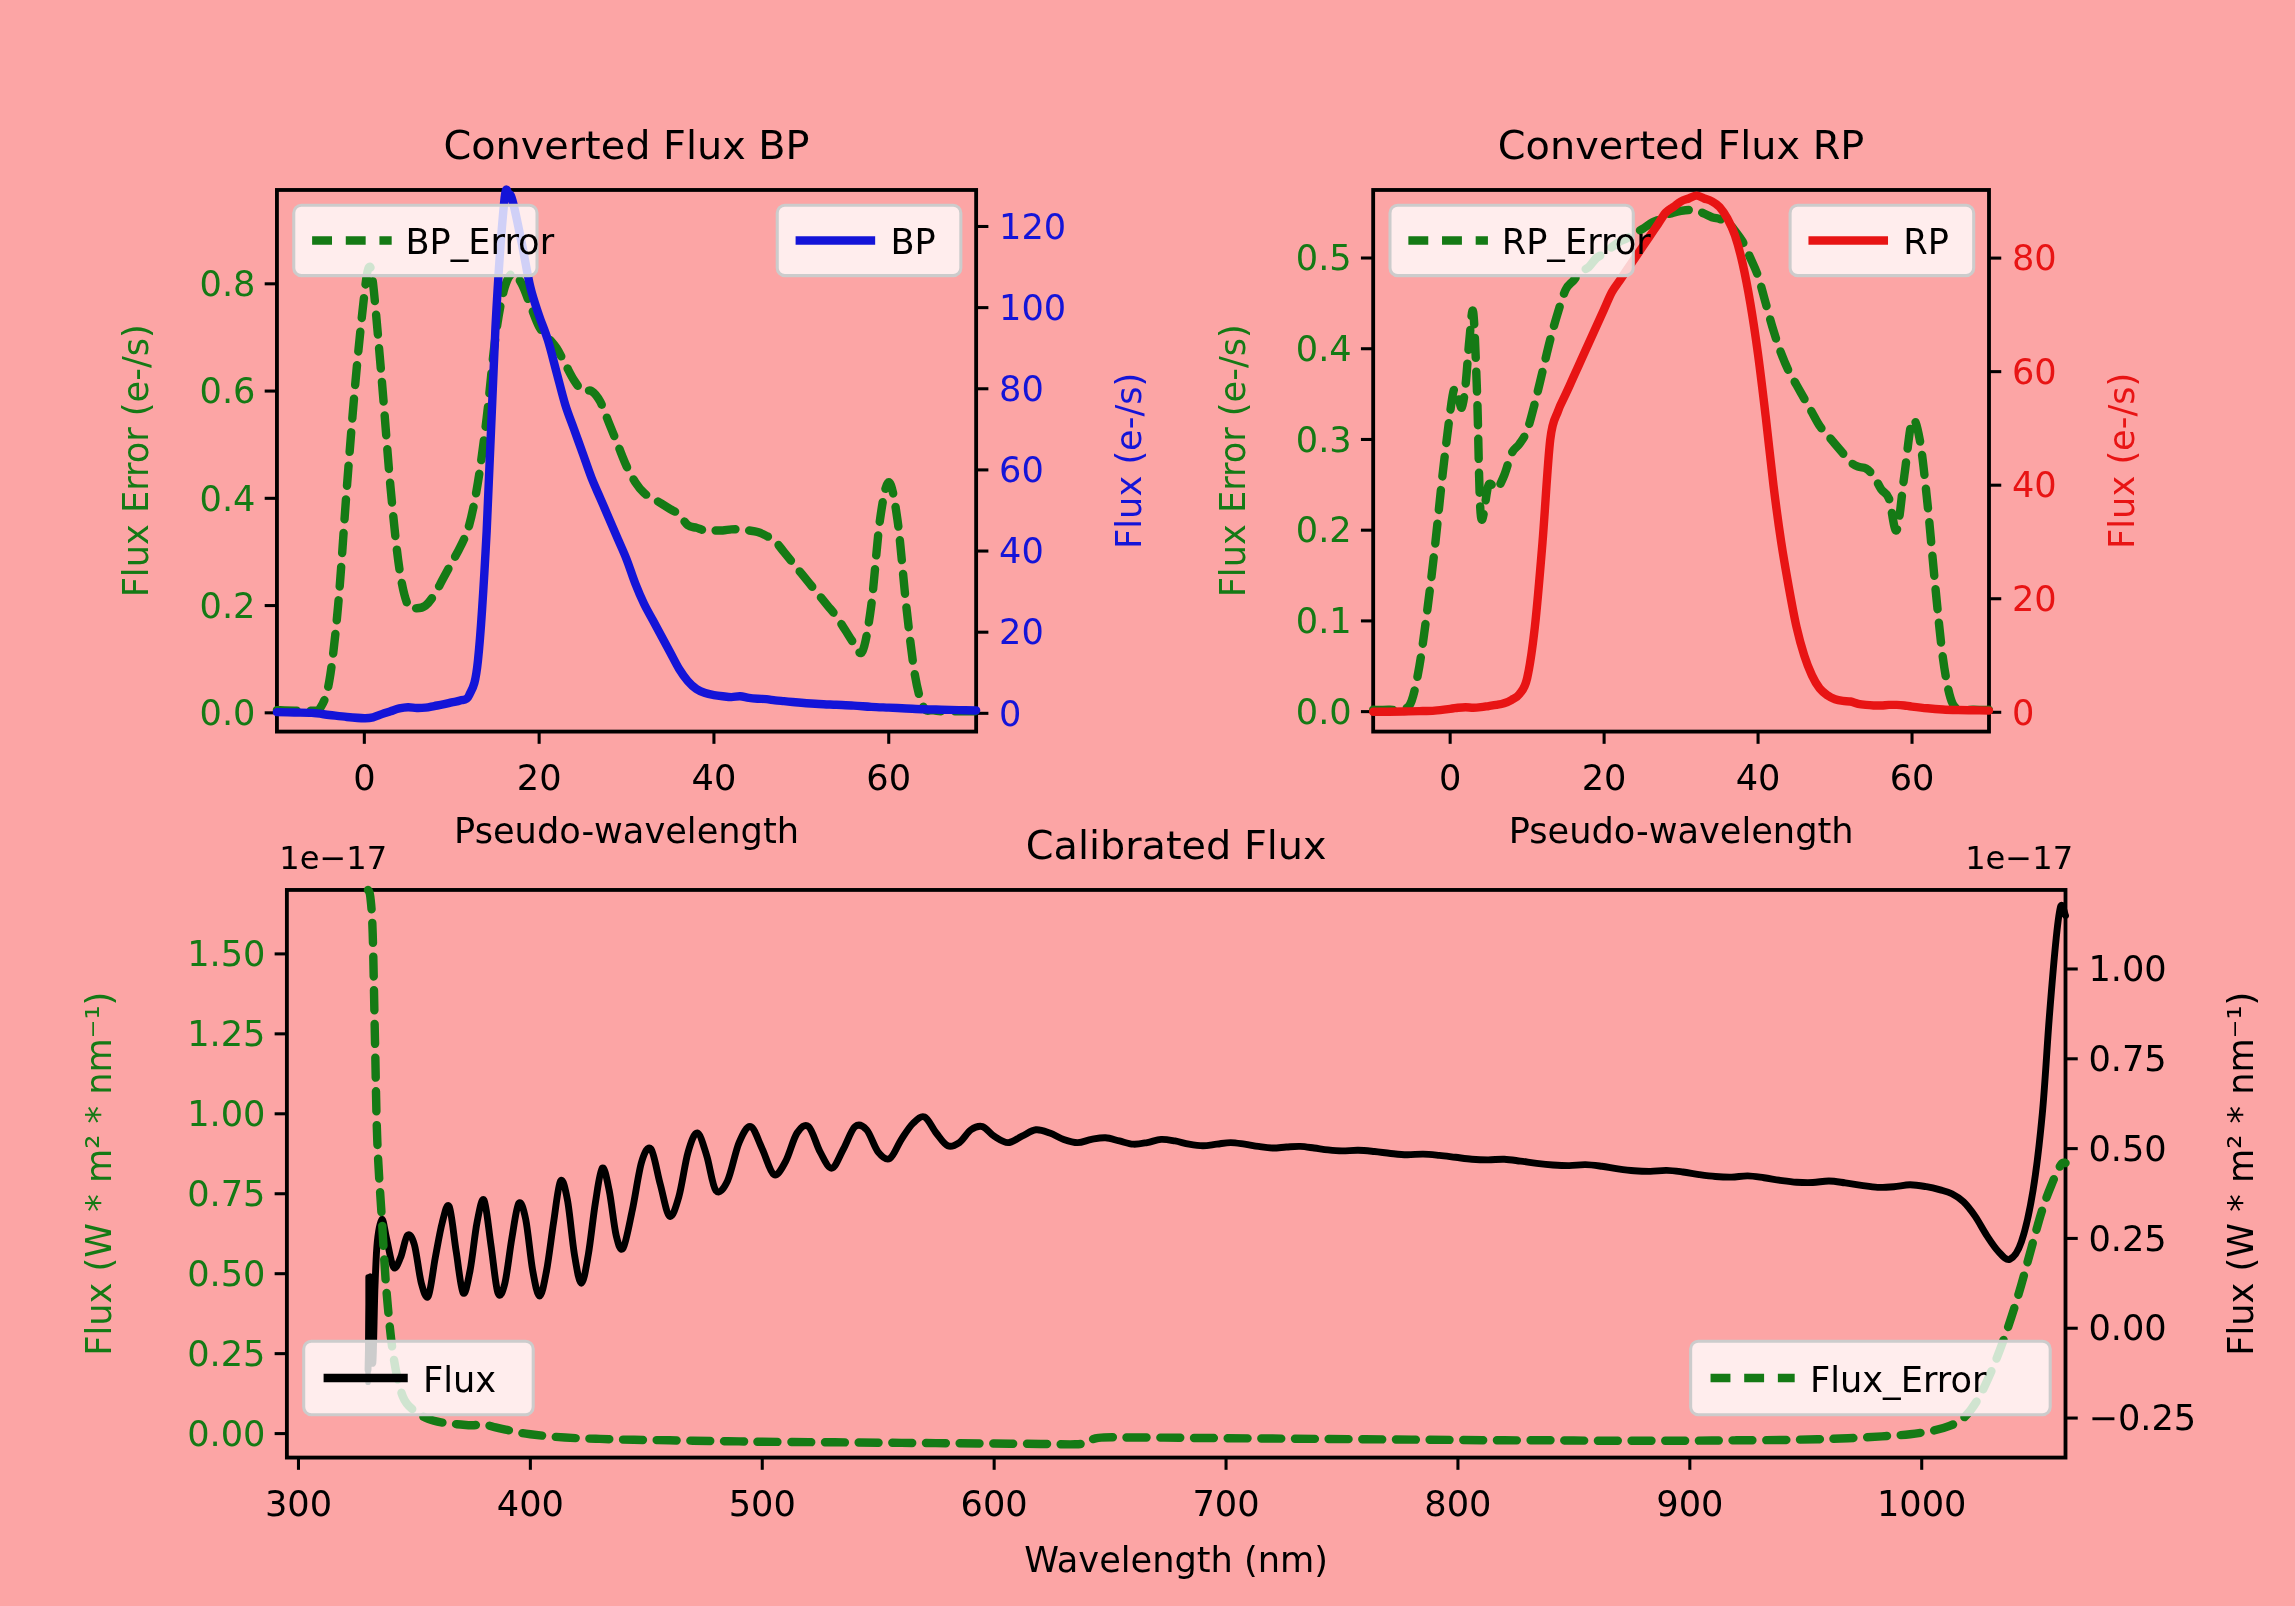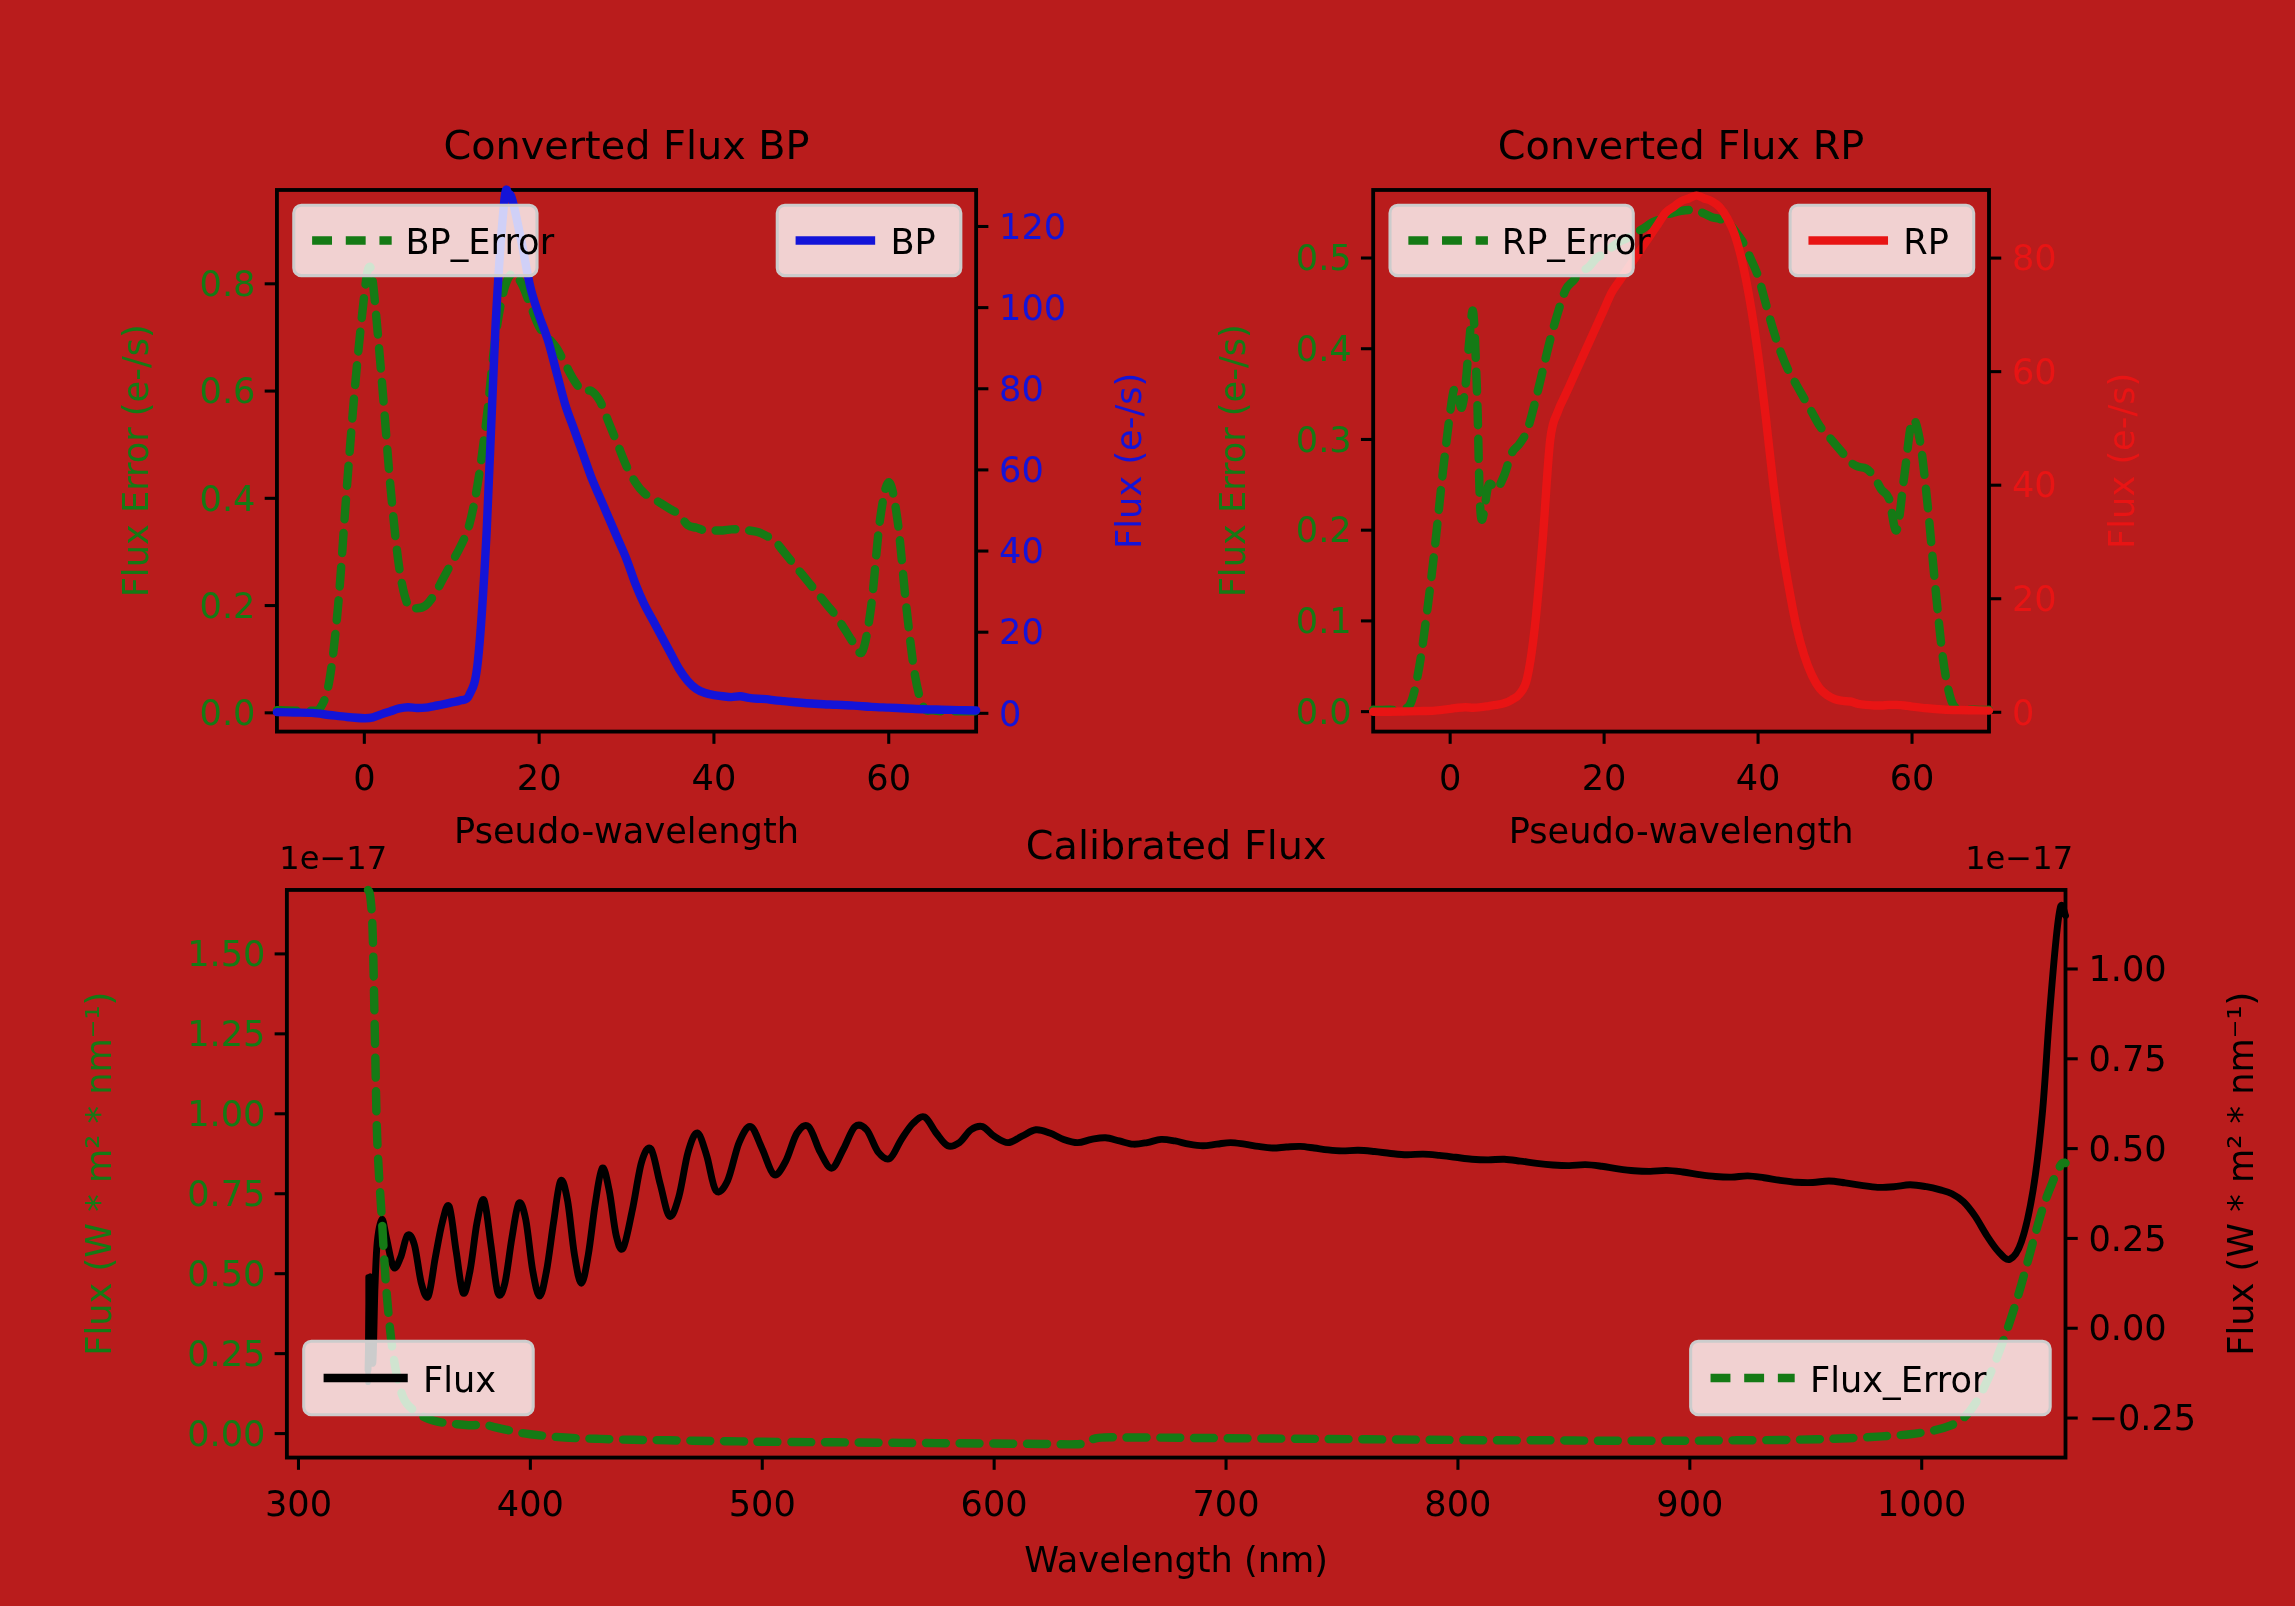--- a/index.html
+++ b/index.html
@@ -1,18 +1,18 @@
 <!DOCTYPE html>
 <html style="font-size:12.2px"><head>
 <meta charset="utf-8">
 <style>
   html,body{margin:0;padding:0;background:#ffffff;}
   body{width:2295px;height:1607px;position:relative;
        font-family:"DejaVu Sans","Liberation Sans",sans-serif;}
-  .figure{position:absolute;left:0;top:0;width:2295px;height:1607px;background:#b91c1c;}
+  .figure{position:absolute;left:0;top:0;width:2295px;height:1607px;background:#fca5a5;}
   svg{display:block;}
   text{font-family:"DejaVu Sans","Liberation Sans",sans-serif;}
   .title{font-size:52px;fill:#000;text-anchor:middle;}
   .axlabel{font-size:46px;fill:#000;text-anchor:middle;}
   .tick{font-size:46px;fill:#000;}
   .tickg{font-size:46px;fill:#157a15;}
   .tickb{font-size:46px;fill:#1414d8;}
   .tickr{font-size:46px;fill:#e81414;}
   .axg{font-size:46px;fill:#157a15;text-anchor:middle;}
   .axb{font-size:46px;fill:#1414d8;text-anchor:middle;}

